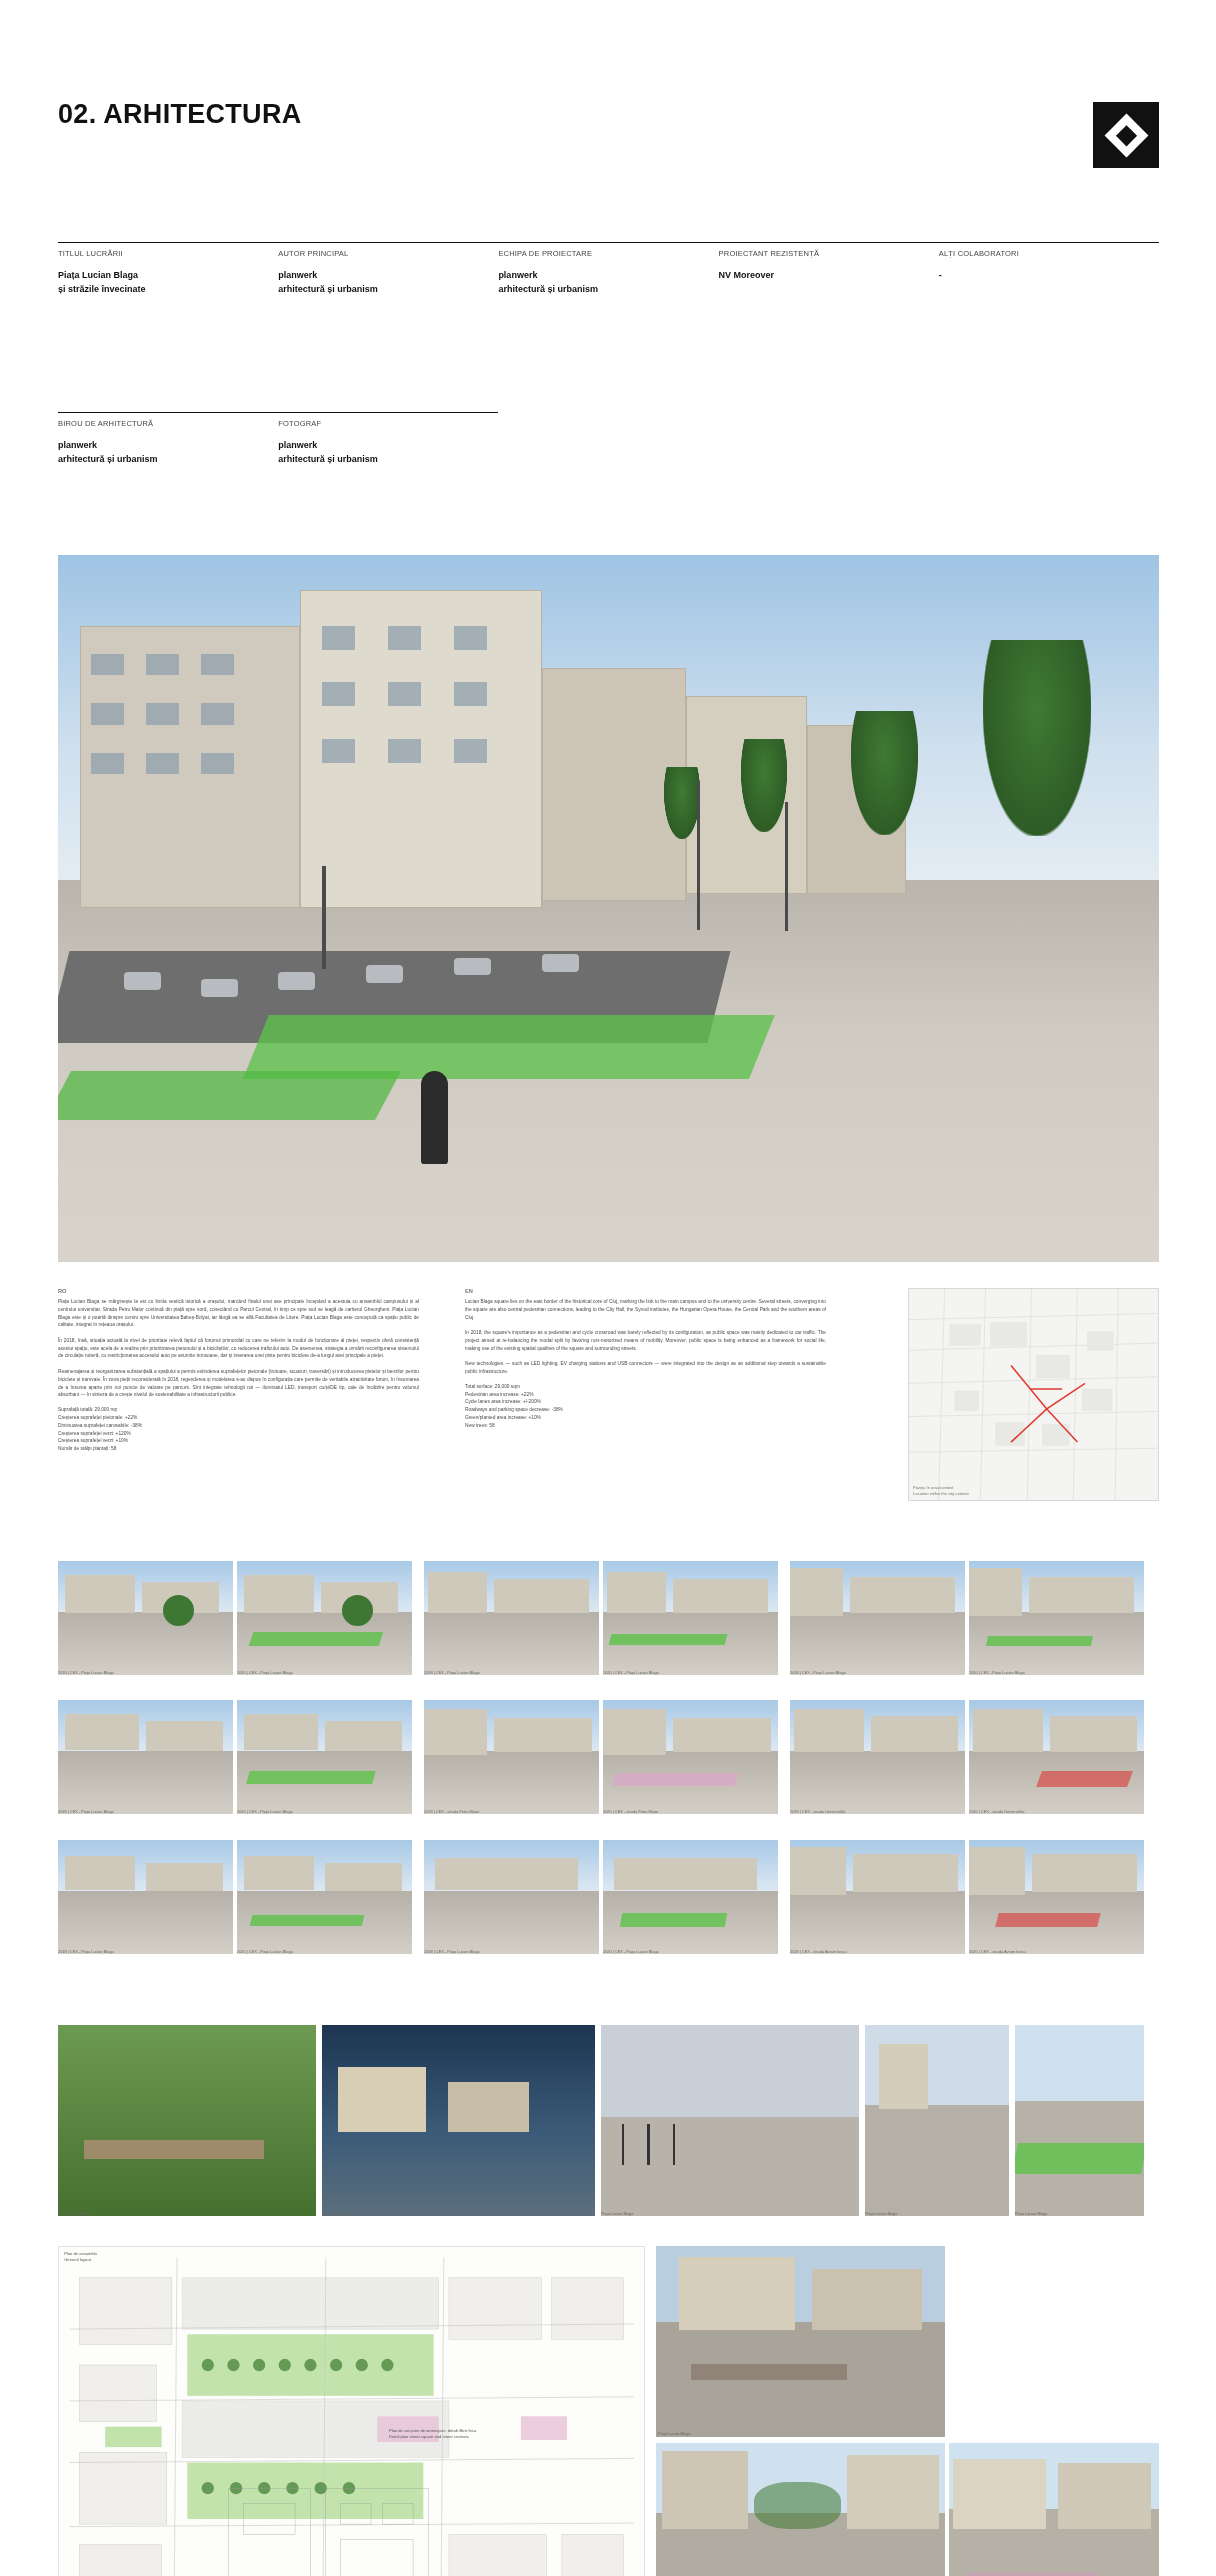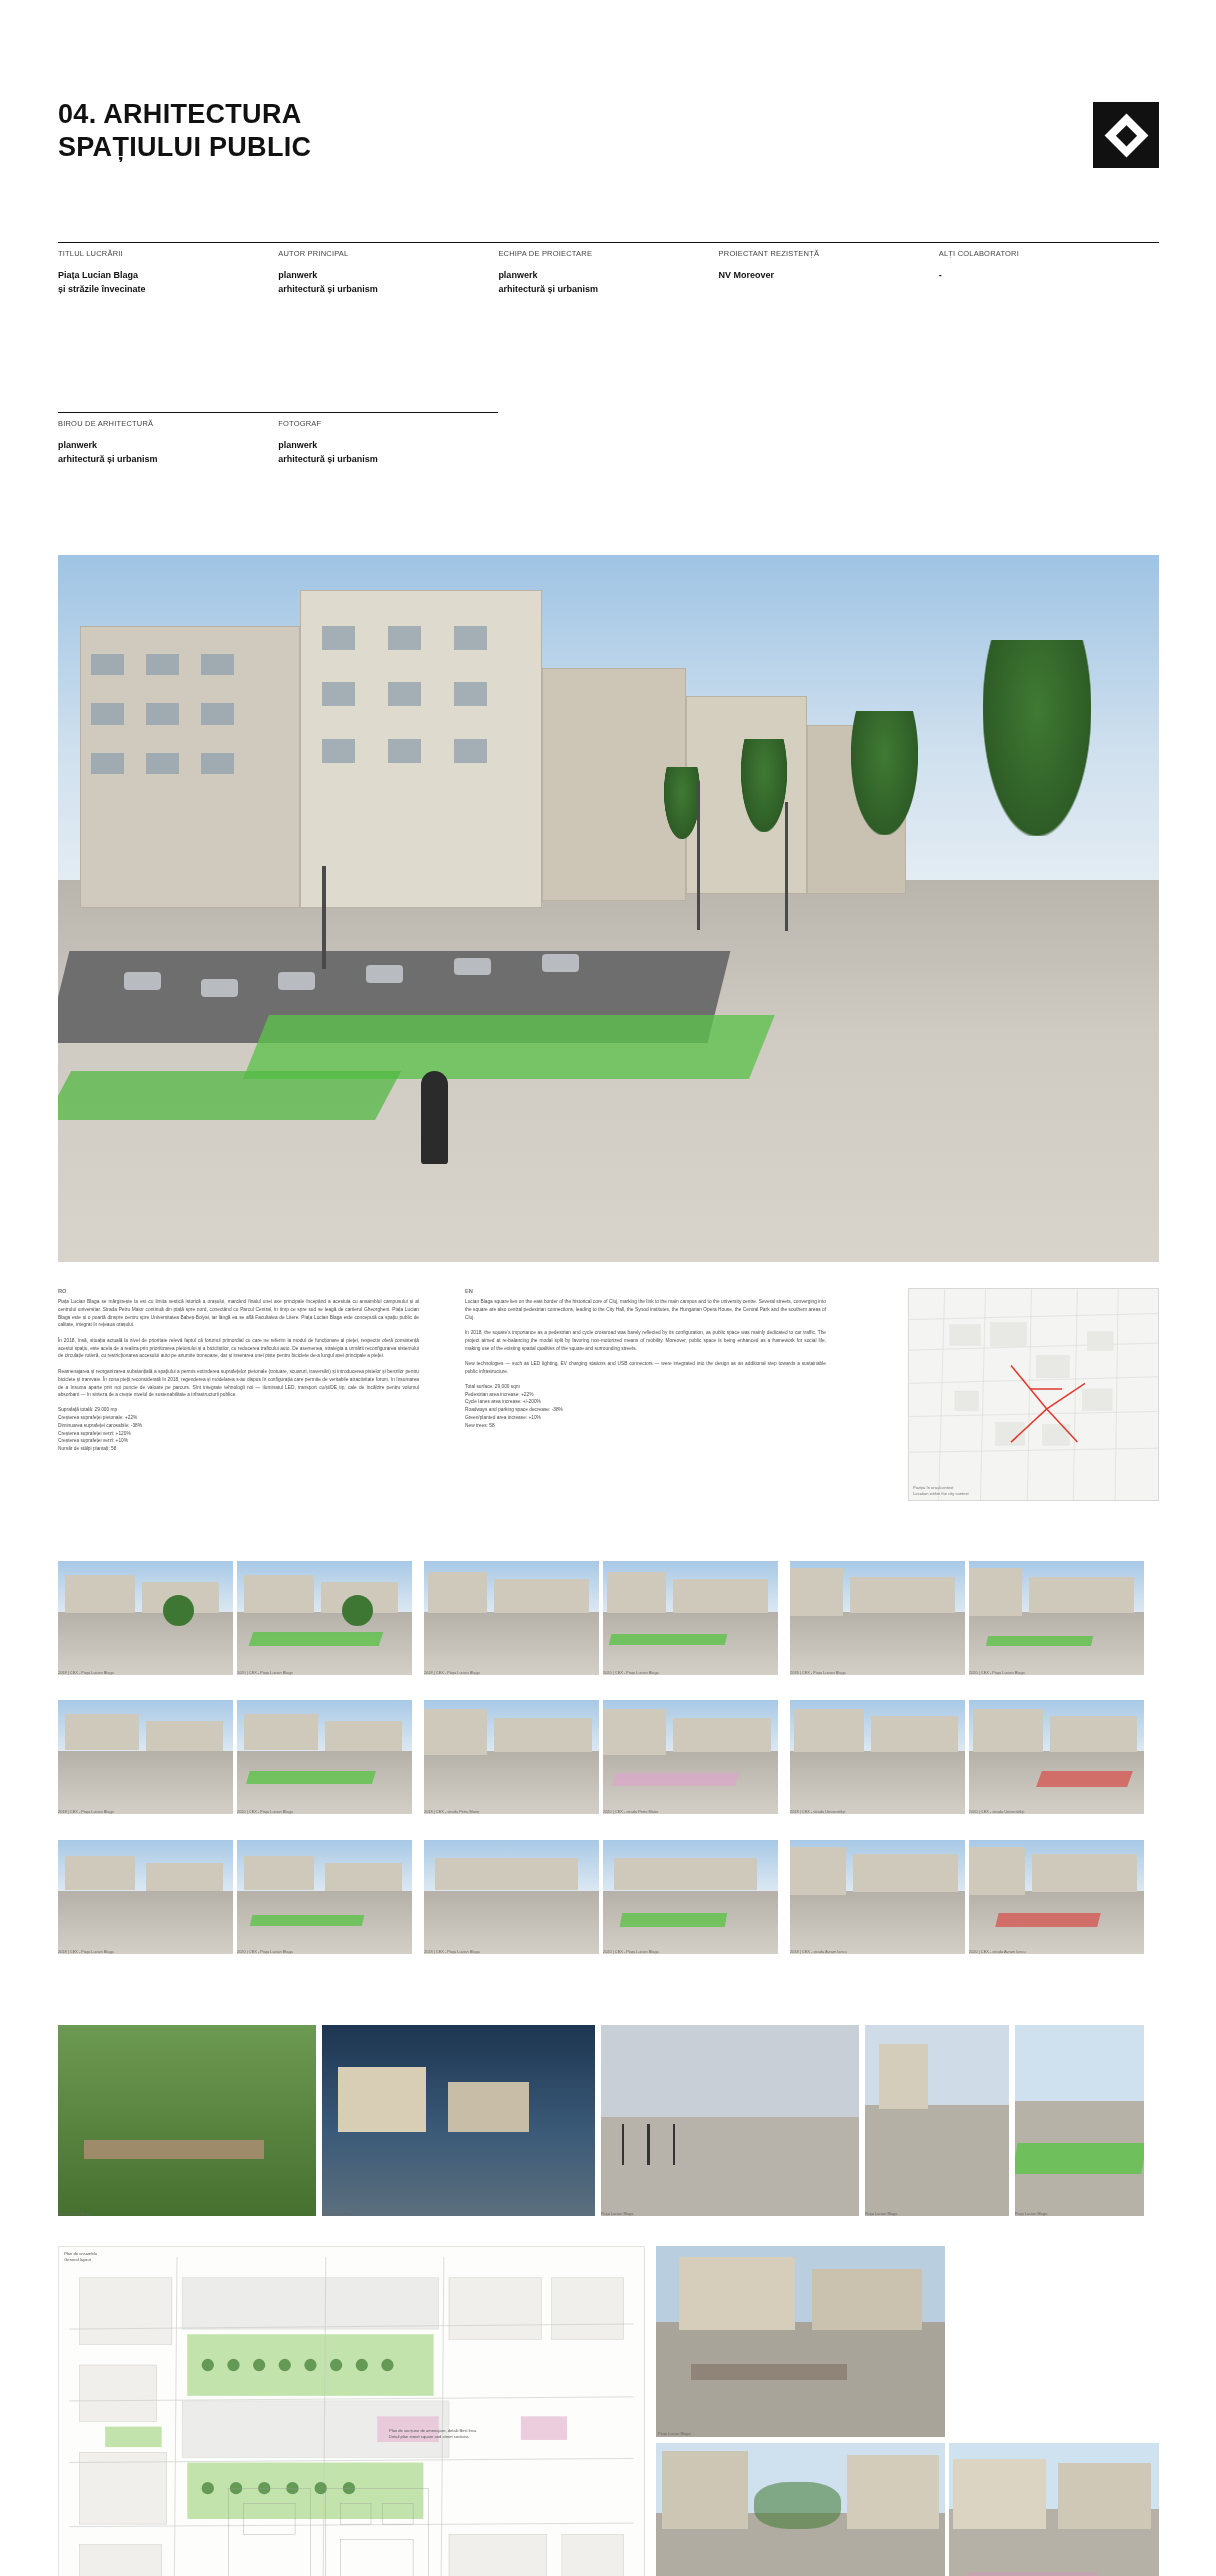--- a/index.html
+++ b/index.html
@@ -261,22 +261,21 @@
   .rimg { position:absolute; overflow:hidden; }
   .rcap { position:absolute; font-size:3.9px; color:#666; }
 </style>
 </head>
 <body>
 
 <div class="page">
 
   <div class="header">
     <div class="title-block">
-      <div class="main-title">04. ARHITECTURA</div>
-      <div class="main-title">SPAȚIULUI PUBLIC</div>
+      <div class="main-title">02. ARHITECTURA</div>
     </div>
     <div class="logo-mark">
       <div class="diamond"></div>
     </div>
   </div>
 
   <div class="meta-row row1">
     <div class="meta-cell">
       <div class="meta-label">TITLUL LUCRĂRII</div>
       <div class="meta-value">Piața Lucian Blaga

